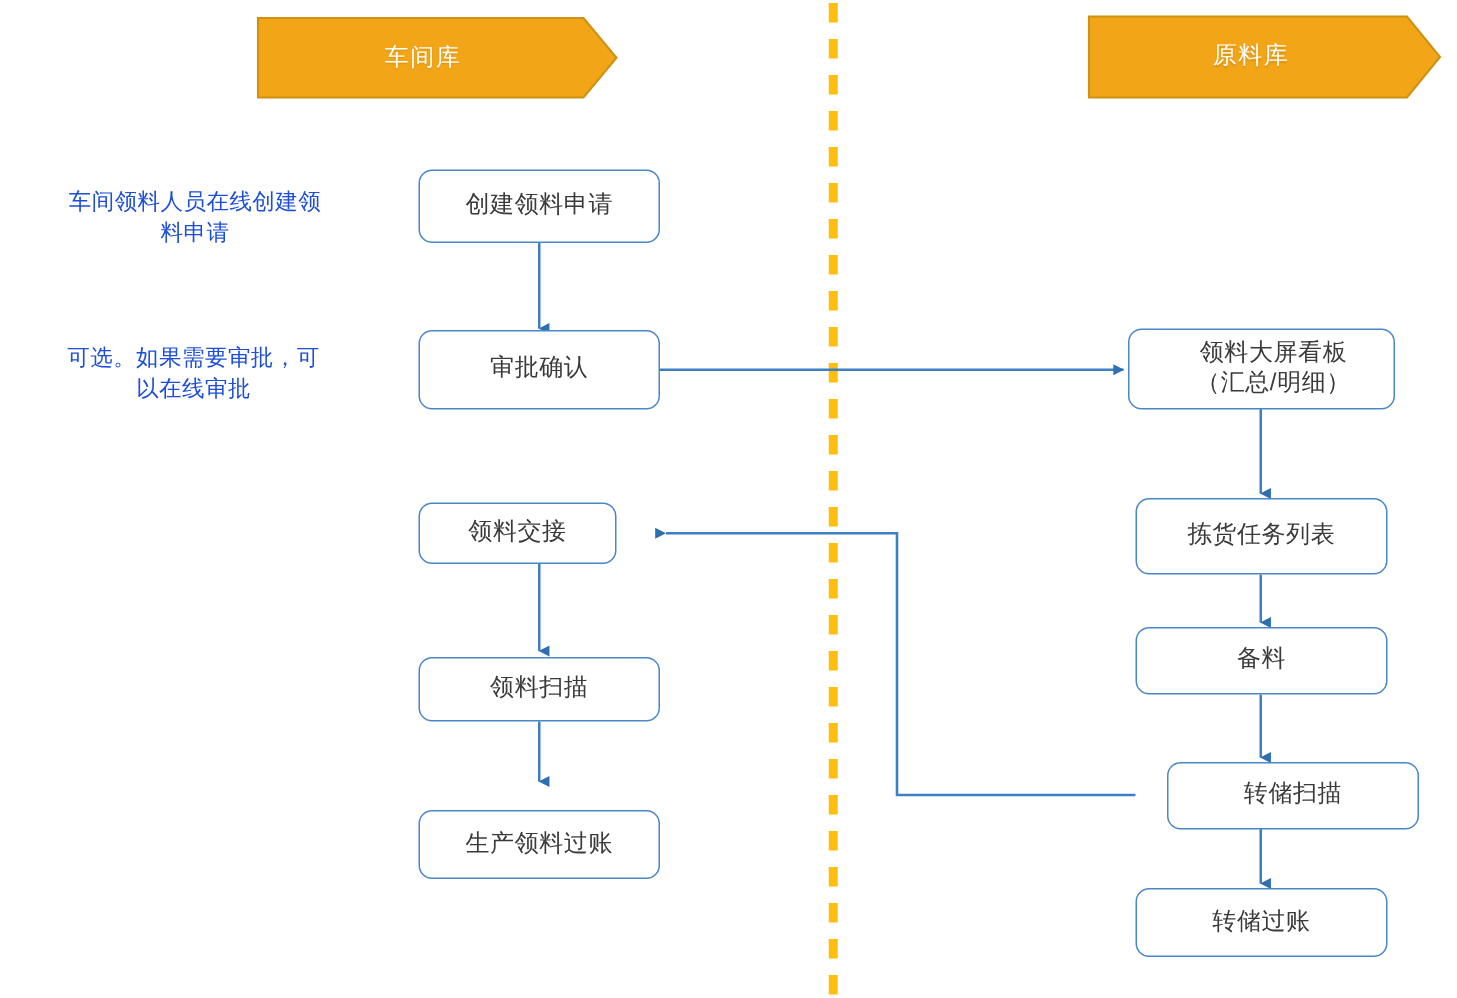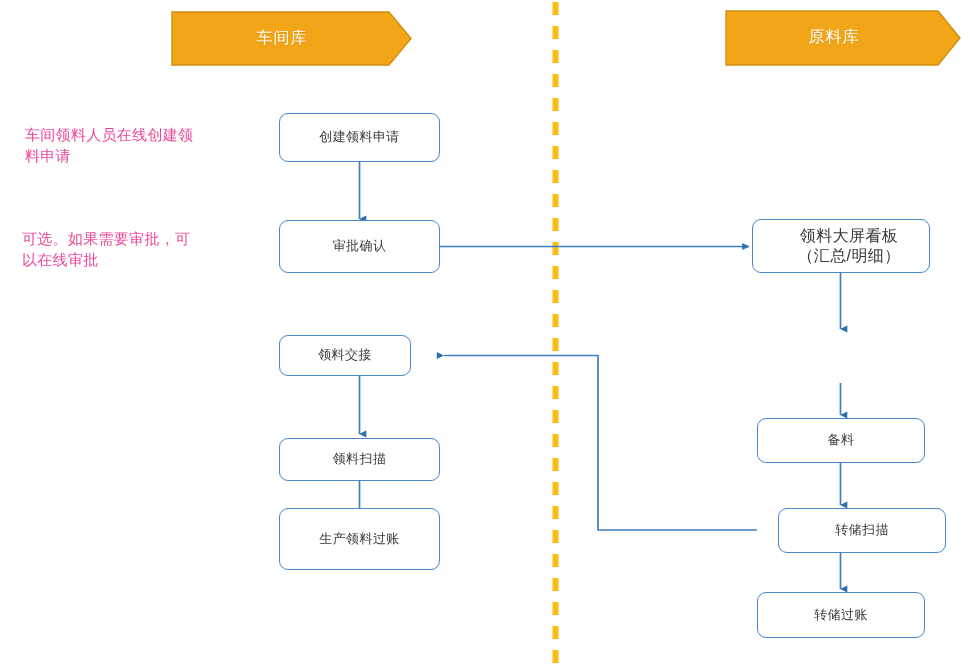--- a/index.html
+++ b/index.html
@@ -52,37 +52,38 @@
     position: absolute;
     box-sizing: border-box;
     border: 1.6px solid #4a87c8;
     border-radius: 9px;
     background: #ffffff;
     display: flex;
     align-items: center;
     justify-content: center;
     text-align: center;
     color: #3a3a3a;
-    font-size: 13px;
+    font-size: 16px;
     line-height: 1.26;
     letter-spacing: 0.4px;
     z-index: 3;
     white-space: pre-line;
   }
   .node.two-line { font-size: 16px; }
 
   
   .note {
     position: absolute;
-    color: #ec4899;
+    color: #1d4ed8;
     font-size: 15px;
     line-height: 1.42;
     letter-spacing: 0.3px;
     white-space: pre-line;
     z-index: 3;
+    text-align: center;
   }
 </style>
 </head>
 <body>
 
 <div id="canvas">
 
   <svg class="svg-layer" viewBox="0 0 971 665">
     <defs>
       <marker id="arrowDown" markerWidth="9" markerHeight="9" refX="4.2" refY="7.4" orient="auto" markerUnits="userSpaceOnUse">
@@ -135,25 +136,26 @@
 以在线审批</div>
 
   <div class="node" style="left:279px; top:113px; width:161px; height:49px;">创建领料申请</div>
 
   <div class="node" style="left:279px; top:220px; width:161px; height:53px;">审批确认</div>
 
   <div class="node" style="left:279px; top:335px; width:132px; height:41px;">领料交接</div>
 
   <div class="node" style="left:279px; top:438px; width:161px; height:43px;">领料扫描</div>
 
-  <div class="node" style="left:279px; top:508px; width:161px; height:62px;">生产领料过账</div>
+  <div class="node" style="left:279px; top:540px; width:161px; height:46px;">生产领料过账</div>
 
   <div class="node two-line" style="left:752px; top:219px; width:178px; height:54px;padding-left:16px;">领料大屏看板
 （汇总/明细）</div>
 
+  <div class="node" style="left:757px; top:332px; width:168px; height:51px;">拣货任务列表</div>
 
   <div class="node" style="left:757px; top:418px; width:168px; height:45px;">备料</div>
 
   <div class="node" style="left:778px; top:508px; width:168px; height:45px;">转储扫描</div>
 
   <div class="node" style="left:757px; top:592px; width:168px; height:46px;">转储过账</div>
 
 </div>
 
 </body></html>

